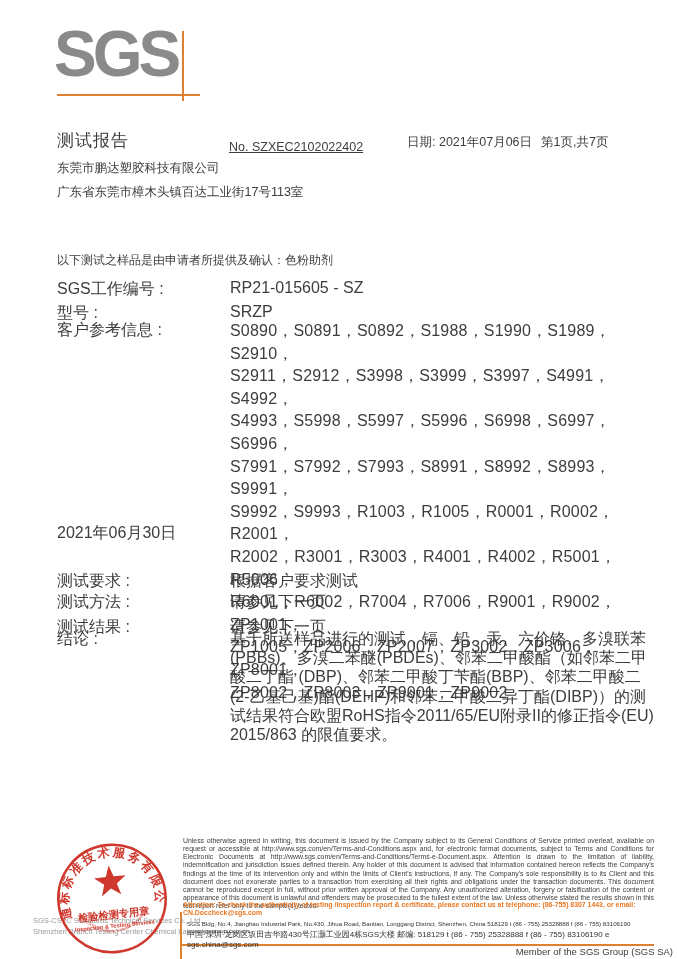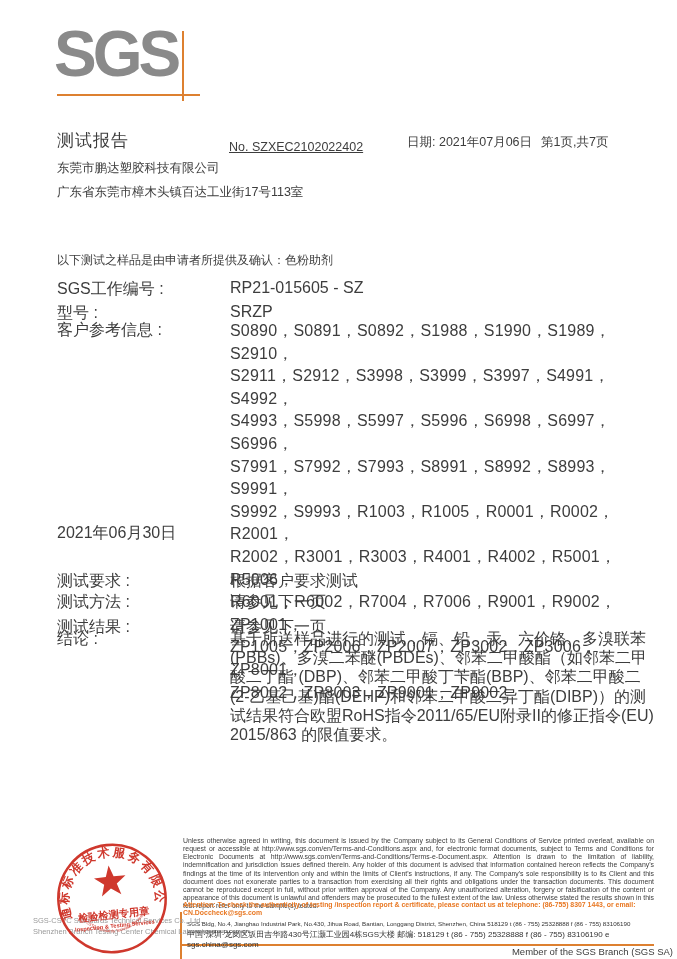--- a/index.html
+++ b/index.html
@@ -126,15 +126,15 @@
     <text x="62" y="92" text-anchor="middle" font-size="5.8" font-weight="bold" fill="#cf382d">Inspection &amp; Testing Services</text>
   </svg>
 
   <div class="disclaimer">Unless otherwise agreed in writing, this document is issued by the Company subject to its General Conditions of Service printed overleaf, available on request or accessible at http://www.sgs.com/en/Terms-and-Conditions.aspx and, for electronic format documents, subject to Terms and Conditions for Electronic Documents at http://www.sgs.com/en/Terms-and-Conditions/Terms-e-Document.aspx. Attention is drawn to the limitation of liability, indemnification and jurisdiction issues defined therein. Any holder of this document is advised that information contained hereon reflects the Company's findings at the time of its intervention only and within the limits of Client's instructions, if any. The Company's sole responsibility is to its Client and this document does not exonerate parties to a transaction from exercising all their rights and obligations under the transaction documents. This document cannot be reproduced except in full, without prior written approval of the Company. Any unauthorized alteration, forgery or falsification of the content or appearance of this document is unlawful and offenders may be prosecuted to the fullest extent of the law. Unless otherwise stated the results shown in this test report refer only to the sample(s) tested.</div>
   <div class="attention">Attention: To check the authenticity of testing /inspection report &amp; certificate, please contact us at telephone: (86-755) 8307 1443, or email: CN.Doccheck@sgs.com</div>
 
   <div class="f-vline"></div>
   <div class="f-hline"></div>
   <div class="addr-en">SGS Bldg, No.4, Jianghao Industrial Park, No.430, Jihua Road, Bantian, Longgang District, Shenzhen, China 518129   t (86 - 755) 25328888   f (86 - 755) 83106190   www.sgsgroup.com.cn</div>
   <div class="addr-cn">中国·深圳·龙岗区坂田吉华路430号江灏工业园4栋SGS大楼   邮编: 518129   t (86 - 755) 25328888   f (86 - 755) 83106190   e sgs.china@sgs.com</div>
-  <div class="member">Member of the SGS Branch (SGS SA)</div>
+  <div class="member">Member of the SGS Group (SGS SA)</div>
 
 </div>
 
 </body></html>

